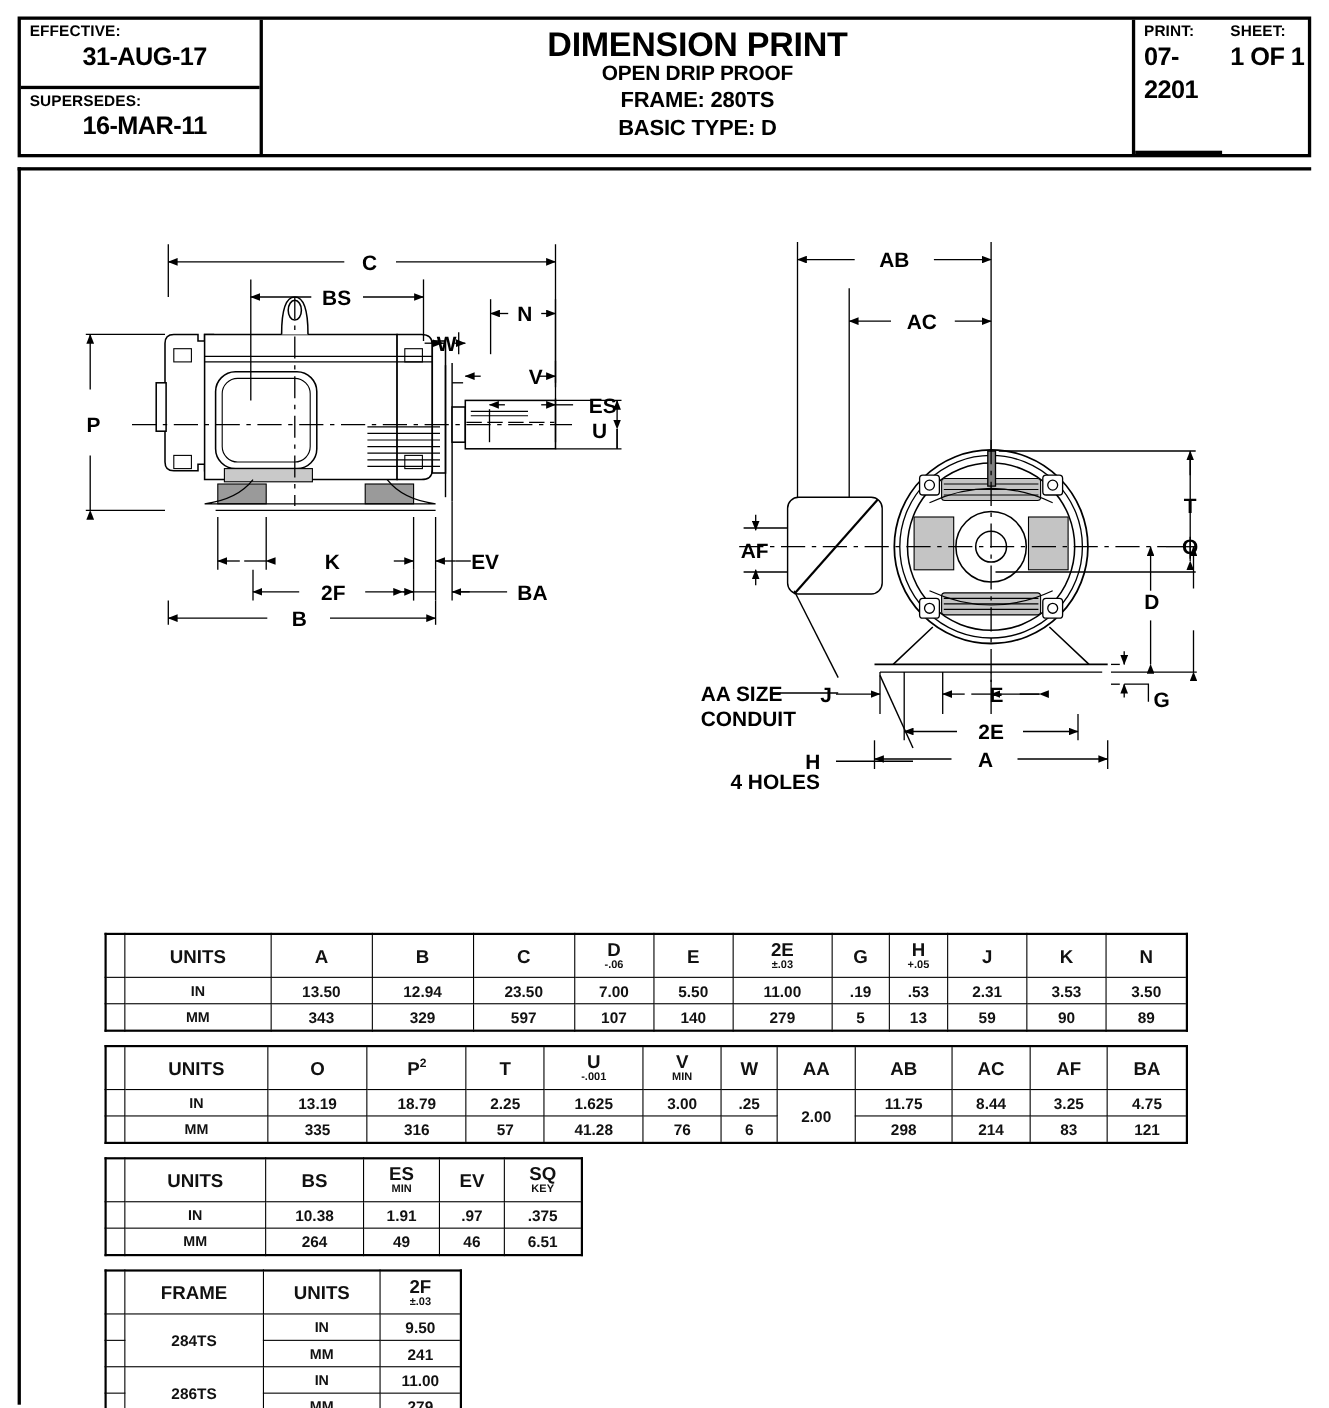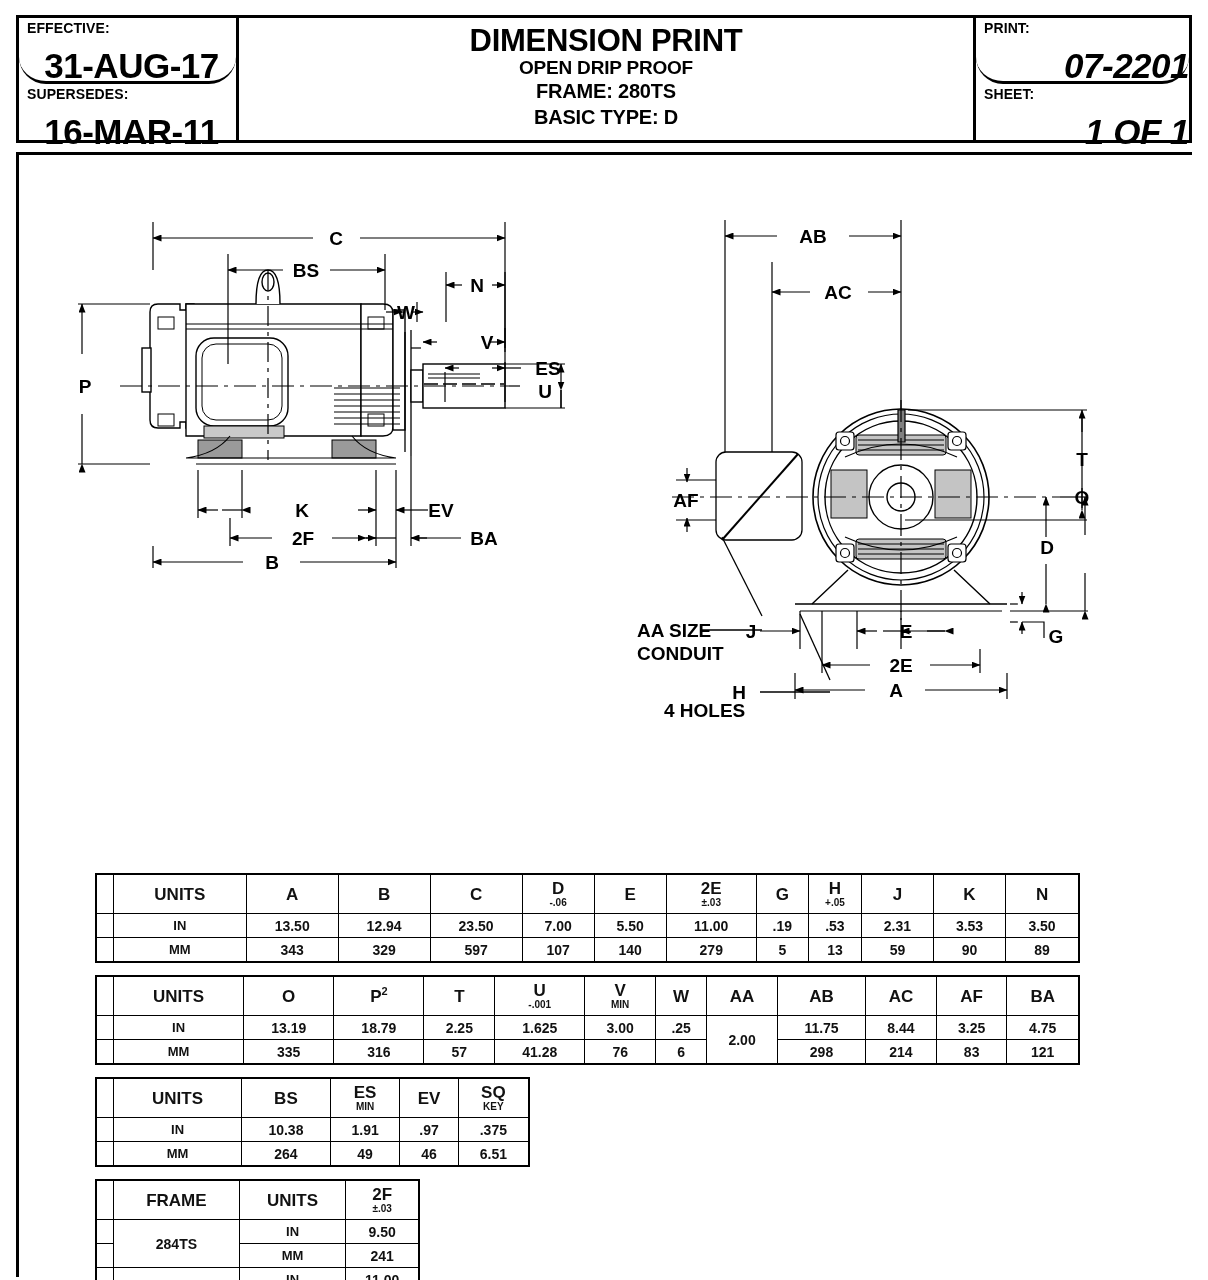--- a/index.html
+++ b/index.html
@@ -10,42 +10,42 @@
     -webkit-font-smoothing:antialiased;
   }
 
   
   #title-block{
     position:absolute;left:16px;top:15px;width:1176px;height:128px;
     border:3px solid #000;box-sizing:border-box;display:flex;
   }
   .tb-left{width:220px;border-right:3px solid #000;box-sizing:border-box;display:flex;flex-direction:column;}
   .tb-mid{flex:1;box-sizing:border-box;display:flex;flex-direction:column;align-items:center;justify-content:flex-start;padding-top:6px;}
-  .tb-right{width:216px;border-left:3px solid #000;box-sizing:border-box;display:flex;flex-direction:column;}
+  .tb-right{width:160px;border-left:3px solid #000;box-sizing:border-box;display:flex;flex-direction:row;}
   .tb-cell{flex:1;box-sizing:border-box;padding:3px 0 0 8px;position:relative;}
-  .tb-cell.top{border-bottom:3px solid #000;border-radius:27px;}
+  .tb-cell.top{border-bottom:3px solid #000;}
   .tb-label{font-size:14px;font-weight:bold;letter-spacing:.1px;line-height:14px;}
-  .tb-value{font-size:35px;font-weight:bold;text-align:center;line-height:30px;margin-top:16px;letter-spacing:-.5px;}
-  .tb-value.right{text-align:right;font-style:italic;}
+  .tb-value{font-size:23px;font-weight:bold;text-align:center;line-height:30px;margin-top:1px;letter-spacing:-.5px;}
+  .tb-value.right{text-align:left;}
   #dp-title{font-size:31px;font-weight:bold;letter-spacing:-.3px;line-height:33px;}
   #dp-sub{font-size:19px;font-weight:bold;line-height:21px;letter-spacing:-.2px;}
   #dp-frame{font-size:20px;font-weight:bold;line-height:26px;letter-spacing:-.2px;}
   #dp-basic{font-size:20px;font-weight:bold;line-height:26px;letter-spacing:-.2px;}
 
   
   #drawing-frame{
     position:absolute;left:16px;top:152px;width:1176px;height:1125px;
     border-left:3px solid #000;border-top:3px solid #000;
     box-sizing:border-box;
   }
   #drawing-area{position:absolute;left:0;top:152px;width:1208px;height:620px;}
   #drawing-area svg{display:block;}
 
   
-  .dim-table{position:absolute;border-collapse:collapse;border:2.5px solid #000;background:#fff;margin-top:25px;}
+  .dim-table{position:absolute;border-collapse:collapse;border:2.5px solid #000;background:#fff;}
   .dim-table td,.dim-table th{
     border:1.5px solid #000;text-align:center;vertical-align:middle;
     font-weight:bold;color:#111;padding:0;
   }
   .dim-table .hdr{font-size:17px;height:38px;line-height:17px;}
   .dim-table .row{font-size:14px;height:23px;}
   .dim-table .unitcell{font-size:13px;}
   .marker{width:16px;}
   .sub{display:block;font-size:10px;font-weight:bold;line-height:10px;margin-top:1px;}
   .sup{font-size:11px;vertical-align:super;line-height:0;}

